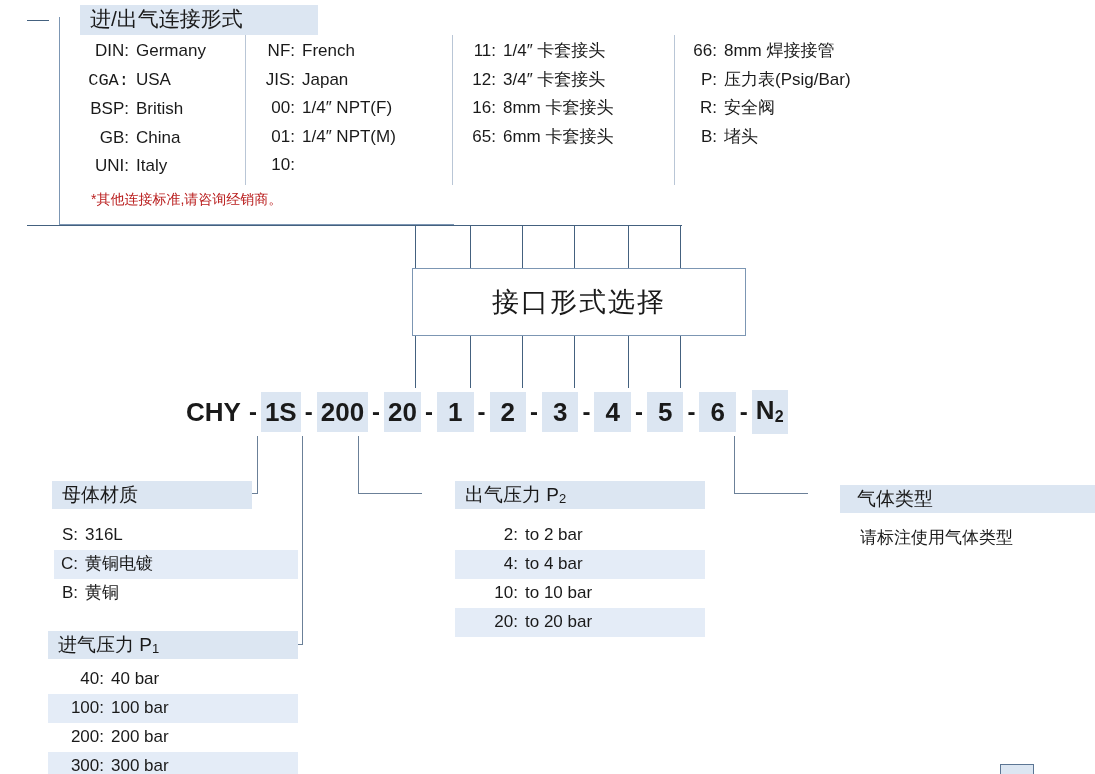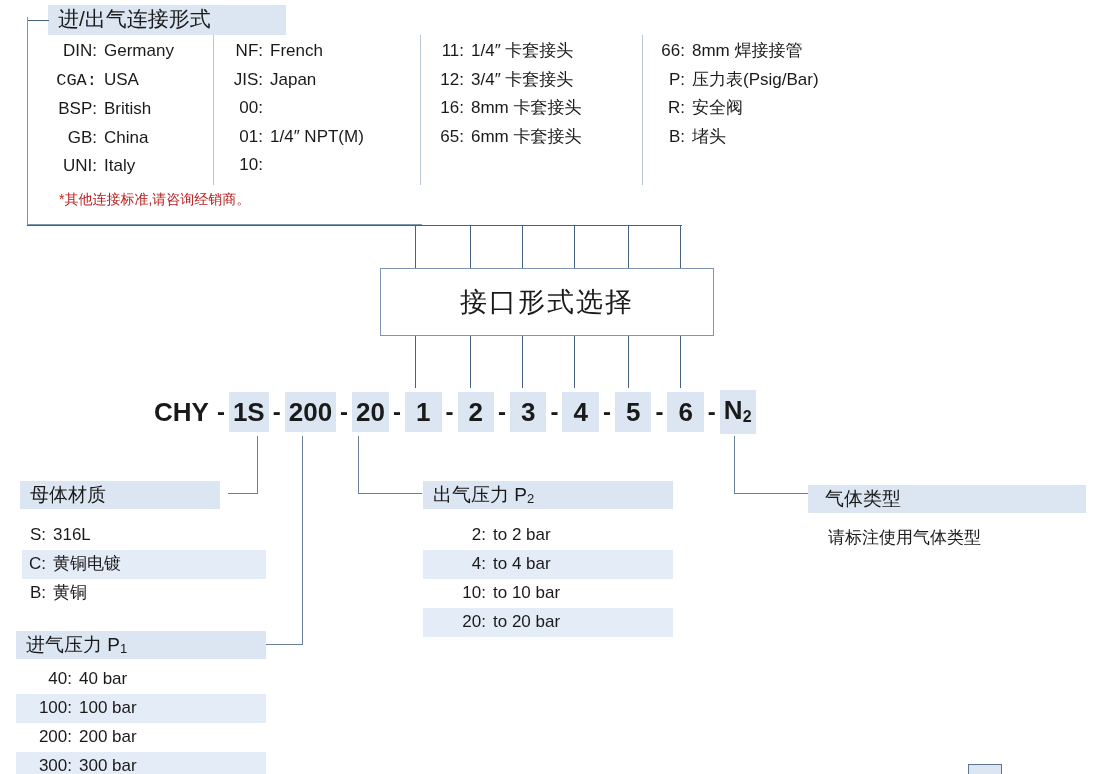--- a/index.html
+++ b/index.html
@@ -4,21 +4,21 @@
 <title>Part Number Coding Diagram</title>
 <style>
   html,body{margin:0;padding:0;}
   body{
     width:1095px;height:774px;position:relative;overflow:hidden;
     background:#ffffff;
     font-family:"Liberation Sans","DejaVu Sans",sans-serif;
     color:#1a1a1a;
     -webkit-font-smoothing:antialiased;
   }
-  .abs{position:absolute;}
+  .abs{position:absolute;margin-left:32px;}
 
   
   .hl{background:#dce6f2;}
   .hl-soft{background:#e4ecf7;}
 
   .sec-title{
     font-size:19px;font-weight:400;color:#1a1a1a;
     padding:3px 8px 4px 10px;white-space:nowrap;line-height:1.15;
   }
   .sec-title sub{font-size:13px;vertical-align:baseline;position:relative;top:2px;}
@@ -127,20 +127,21 @@
     <div class="opt-row">
       <span class="opt-key" style="width:38px;">NF:</span>
       <span class="opt-val">French</span>
     </div>
     <div class="opt-row">
       <span class="opt-key" style="width:38px;">JIS:</span>
       <span class="opt-val">Japan</span>
     </div>
     <div class="opt-row">
       <span class="opt-key" style="width:38px;">00:</span>
+      <span class="opt-val">1/4″ NPT(F)</span>
     </div>
     <div class="opt-row">
       <span class="opt-key" style="width:38px;">01:</span>
       <span class="opt-val">1/4″ NPT(M)</span>
     </div>
     <div class="opt-row">
       <span class="opt-key" style="width:38px;">10:</span>
     </div>
   </div>
 

